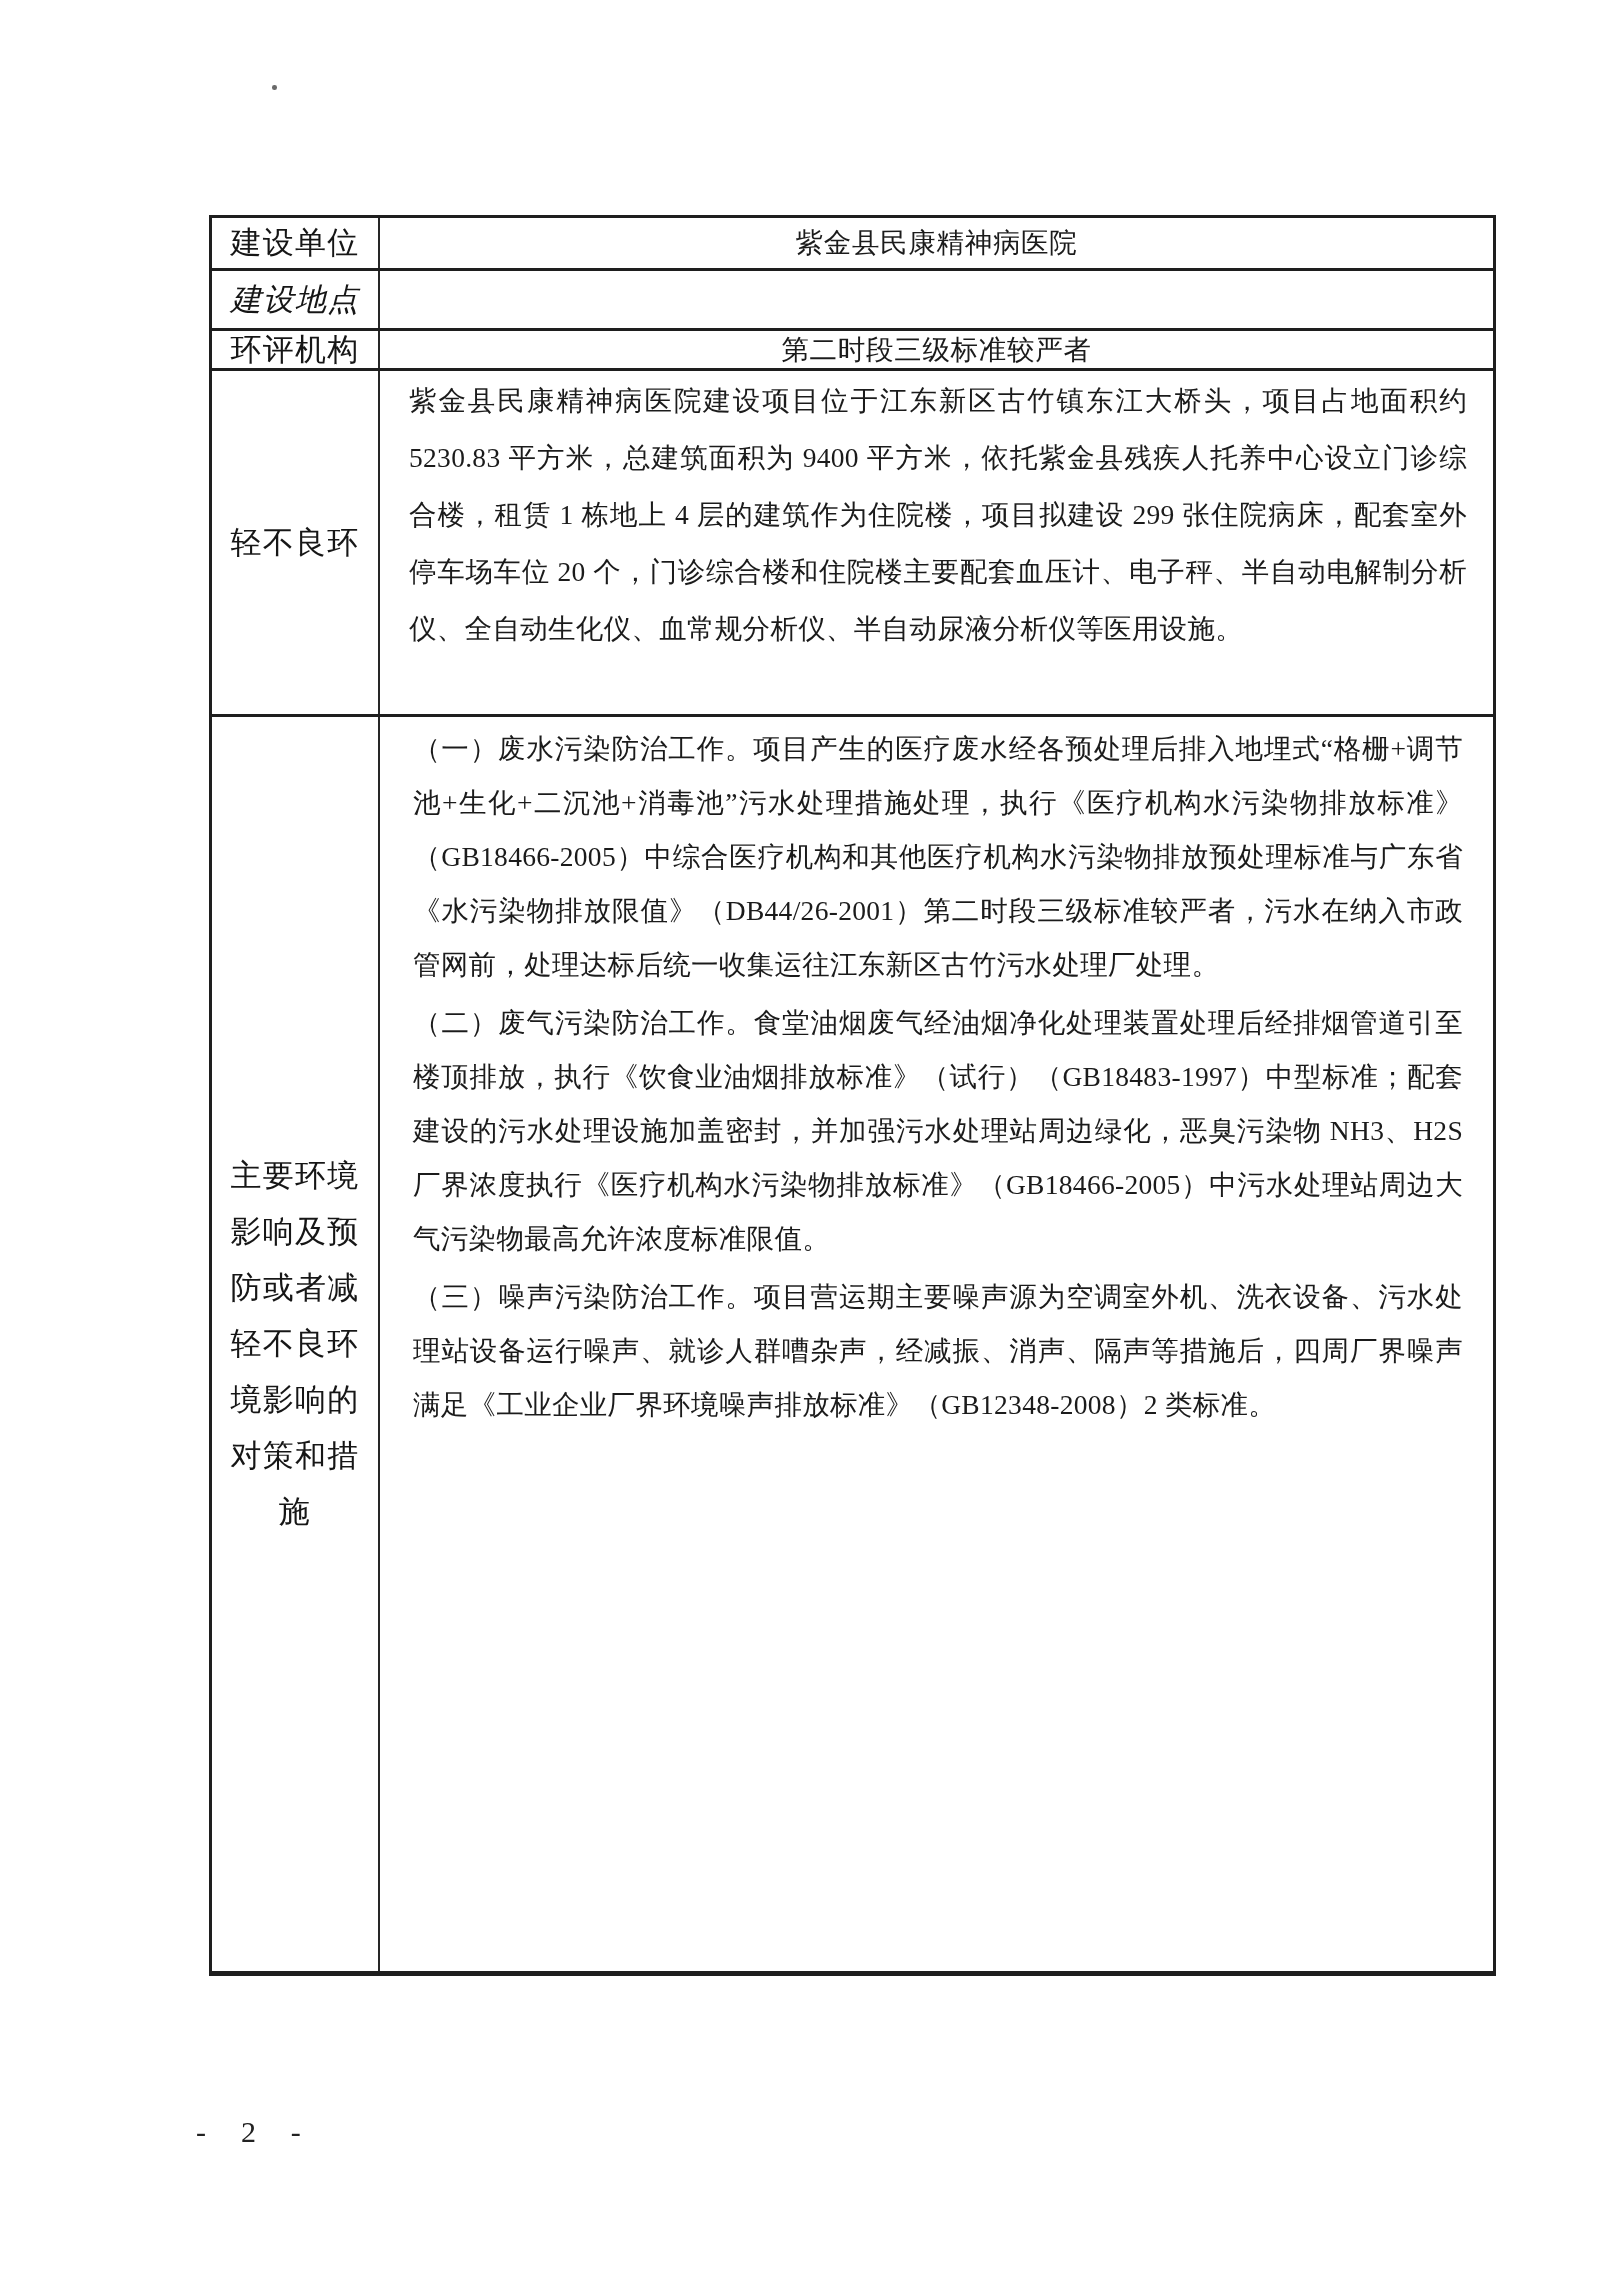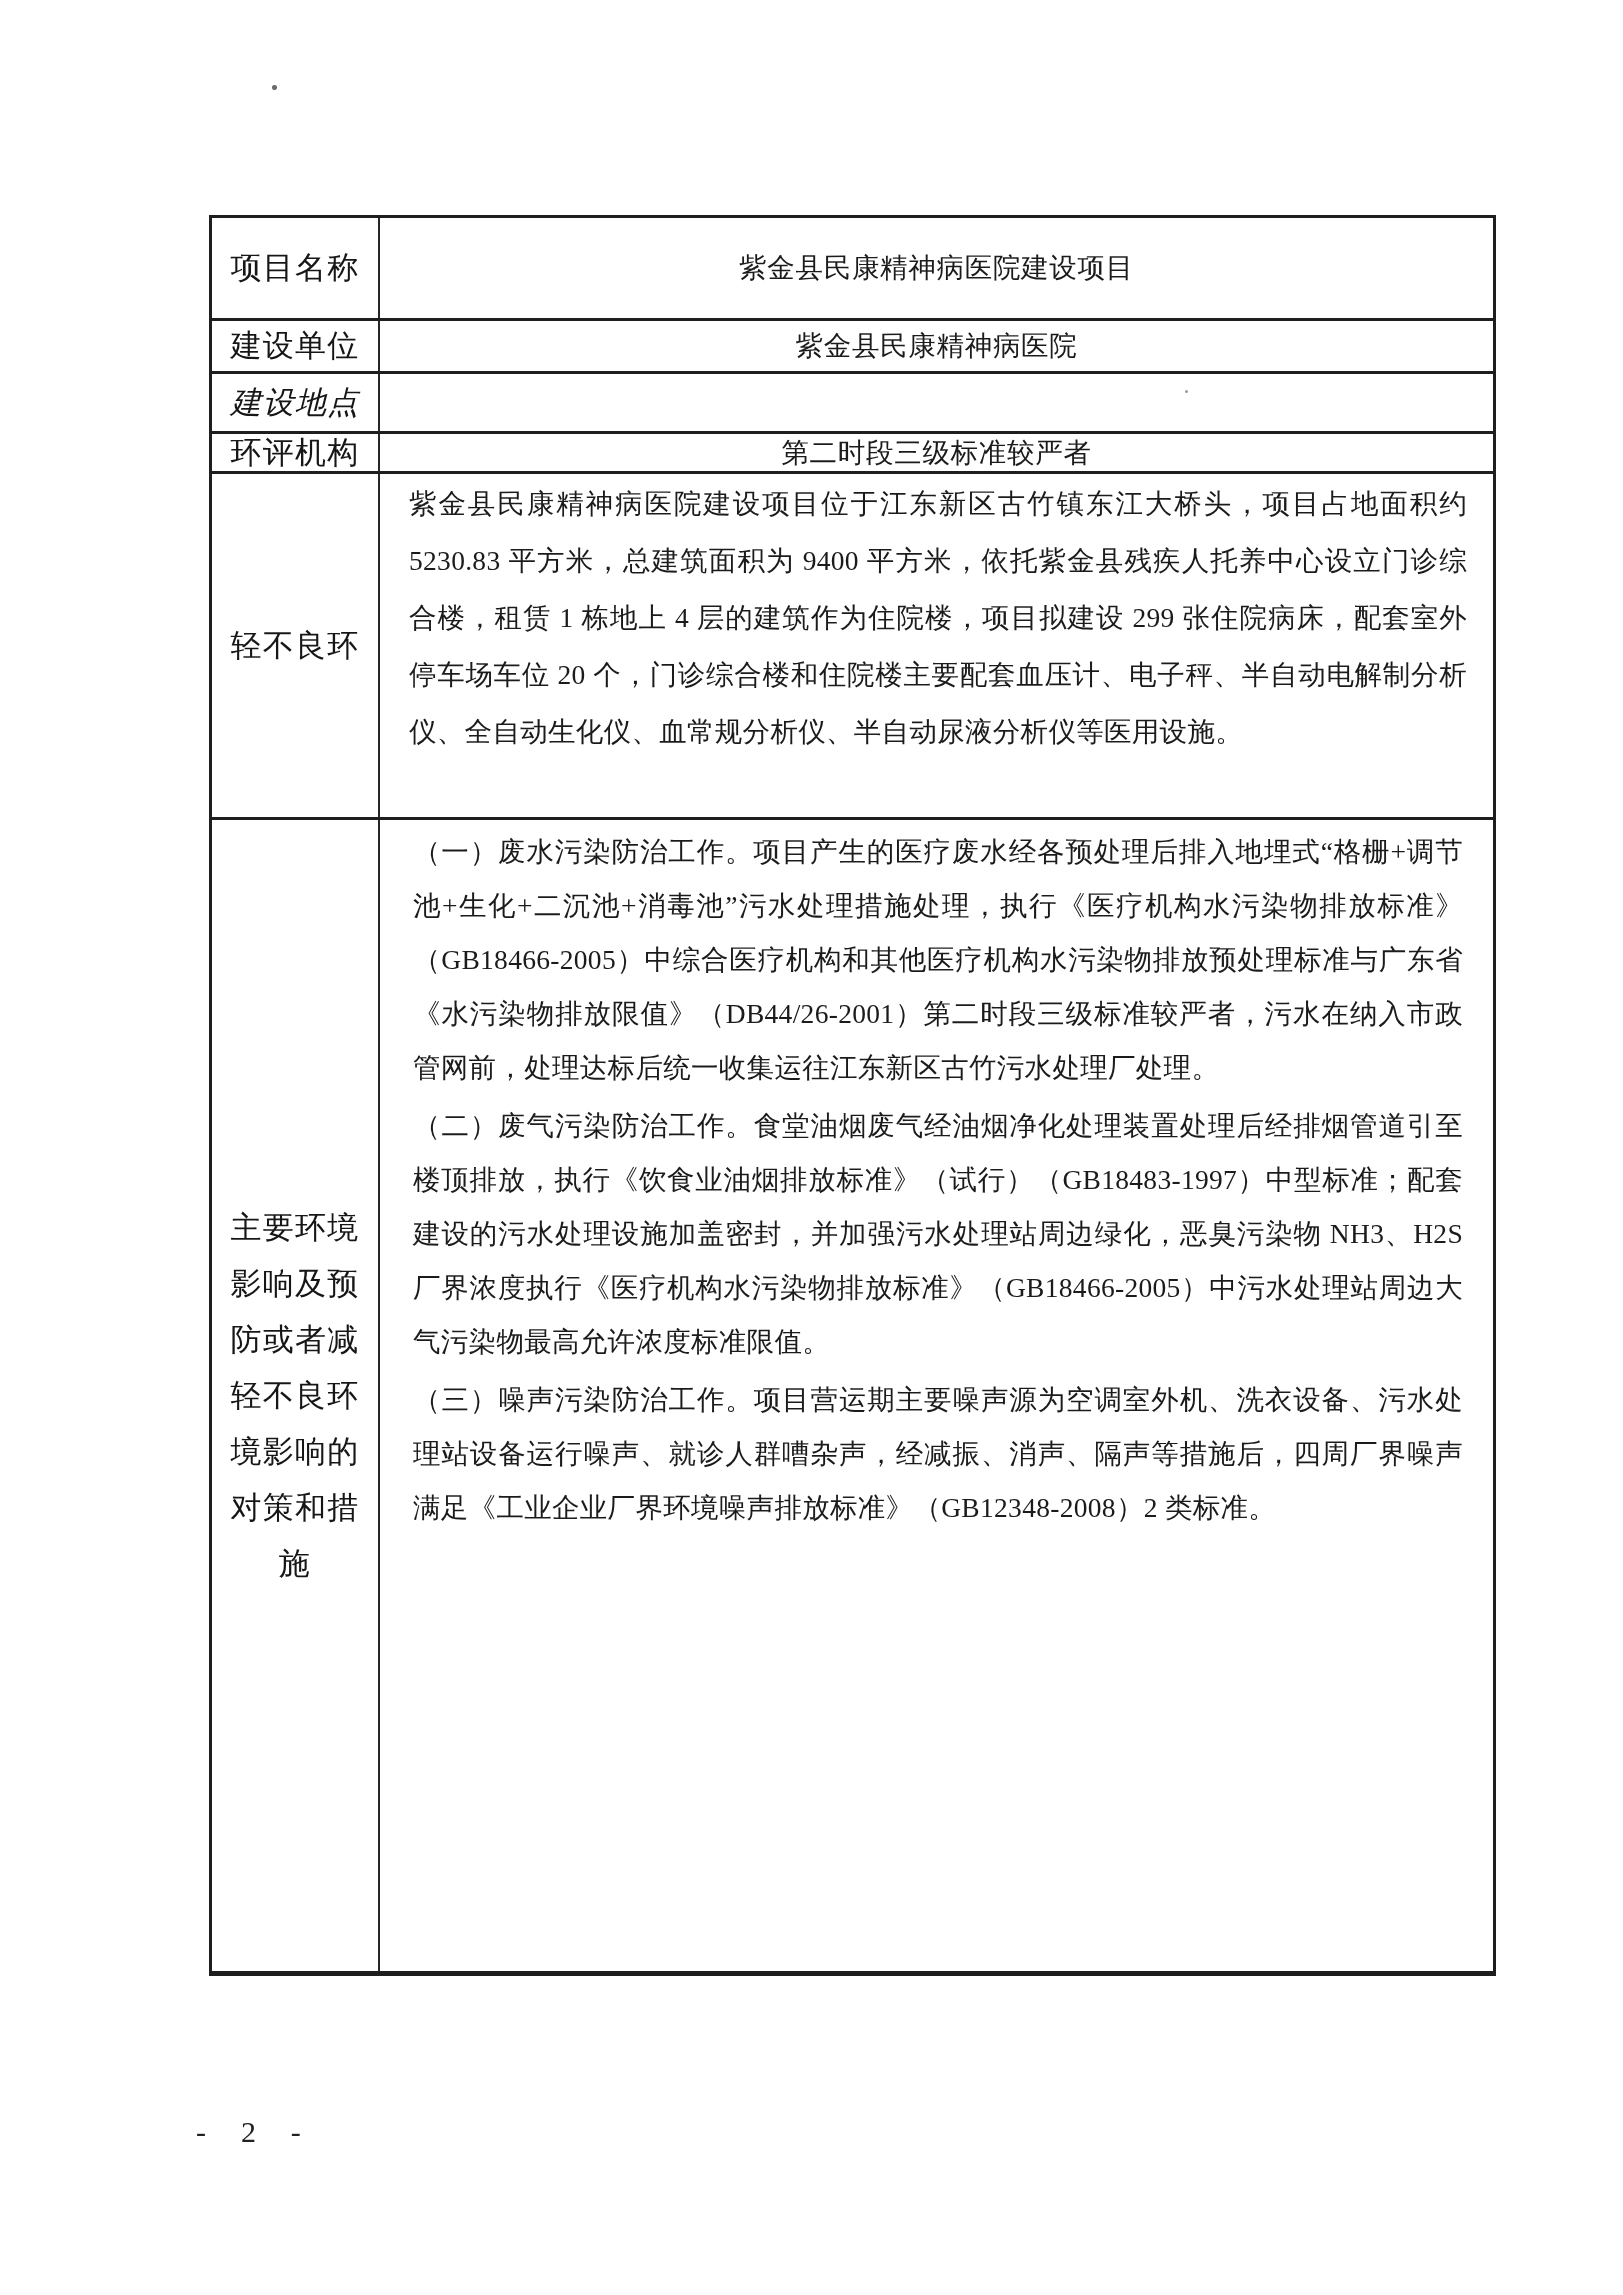--- a/index.html
+++ b/index.html
@@ -84,24 +84,20 @@
   .speck-1{left:272px;top:85px;width:4.6px;height:4.6px;}
   .speck-2{left:1185px;top:390px;width:3.3px;height:3.3px;background:#9a9a9a;}
 </style>
 </head>
 <body>
 
 <div class="page">
 
   <div class="doc-table">
 
-    <div class="t-row row-h1">
-      <div class="cell-label">项目名称</div>
-      <div class="cell-value">紫金县民康精神病医院建设项目</div>
-    </div>
 
     <div class="t-row row-h2">
       <div class="cell-label">建设单位</div>
       <div class="cell-value">紫金县民康精神病医院</div>
     </div>
 
     <div class="t-row row-h3">
       <div class="cell-label">建设地点</div>
     </div>
 

